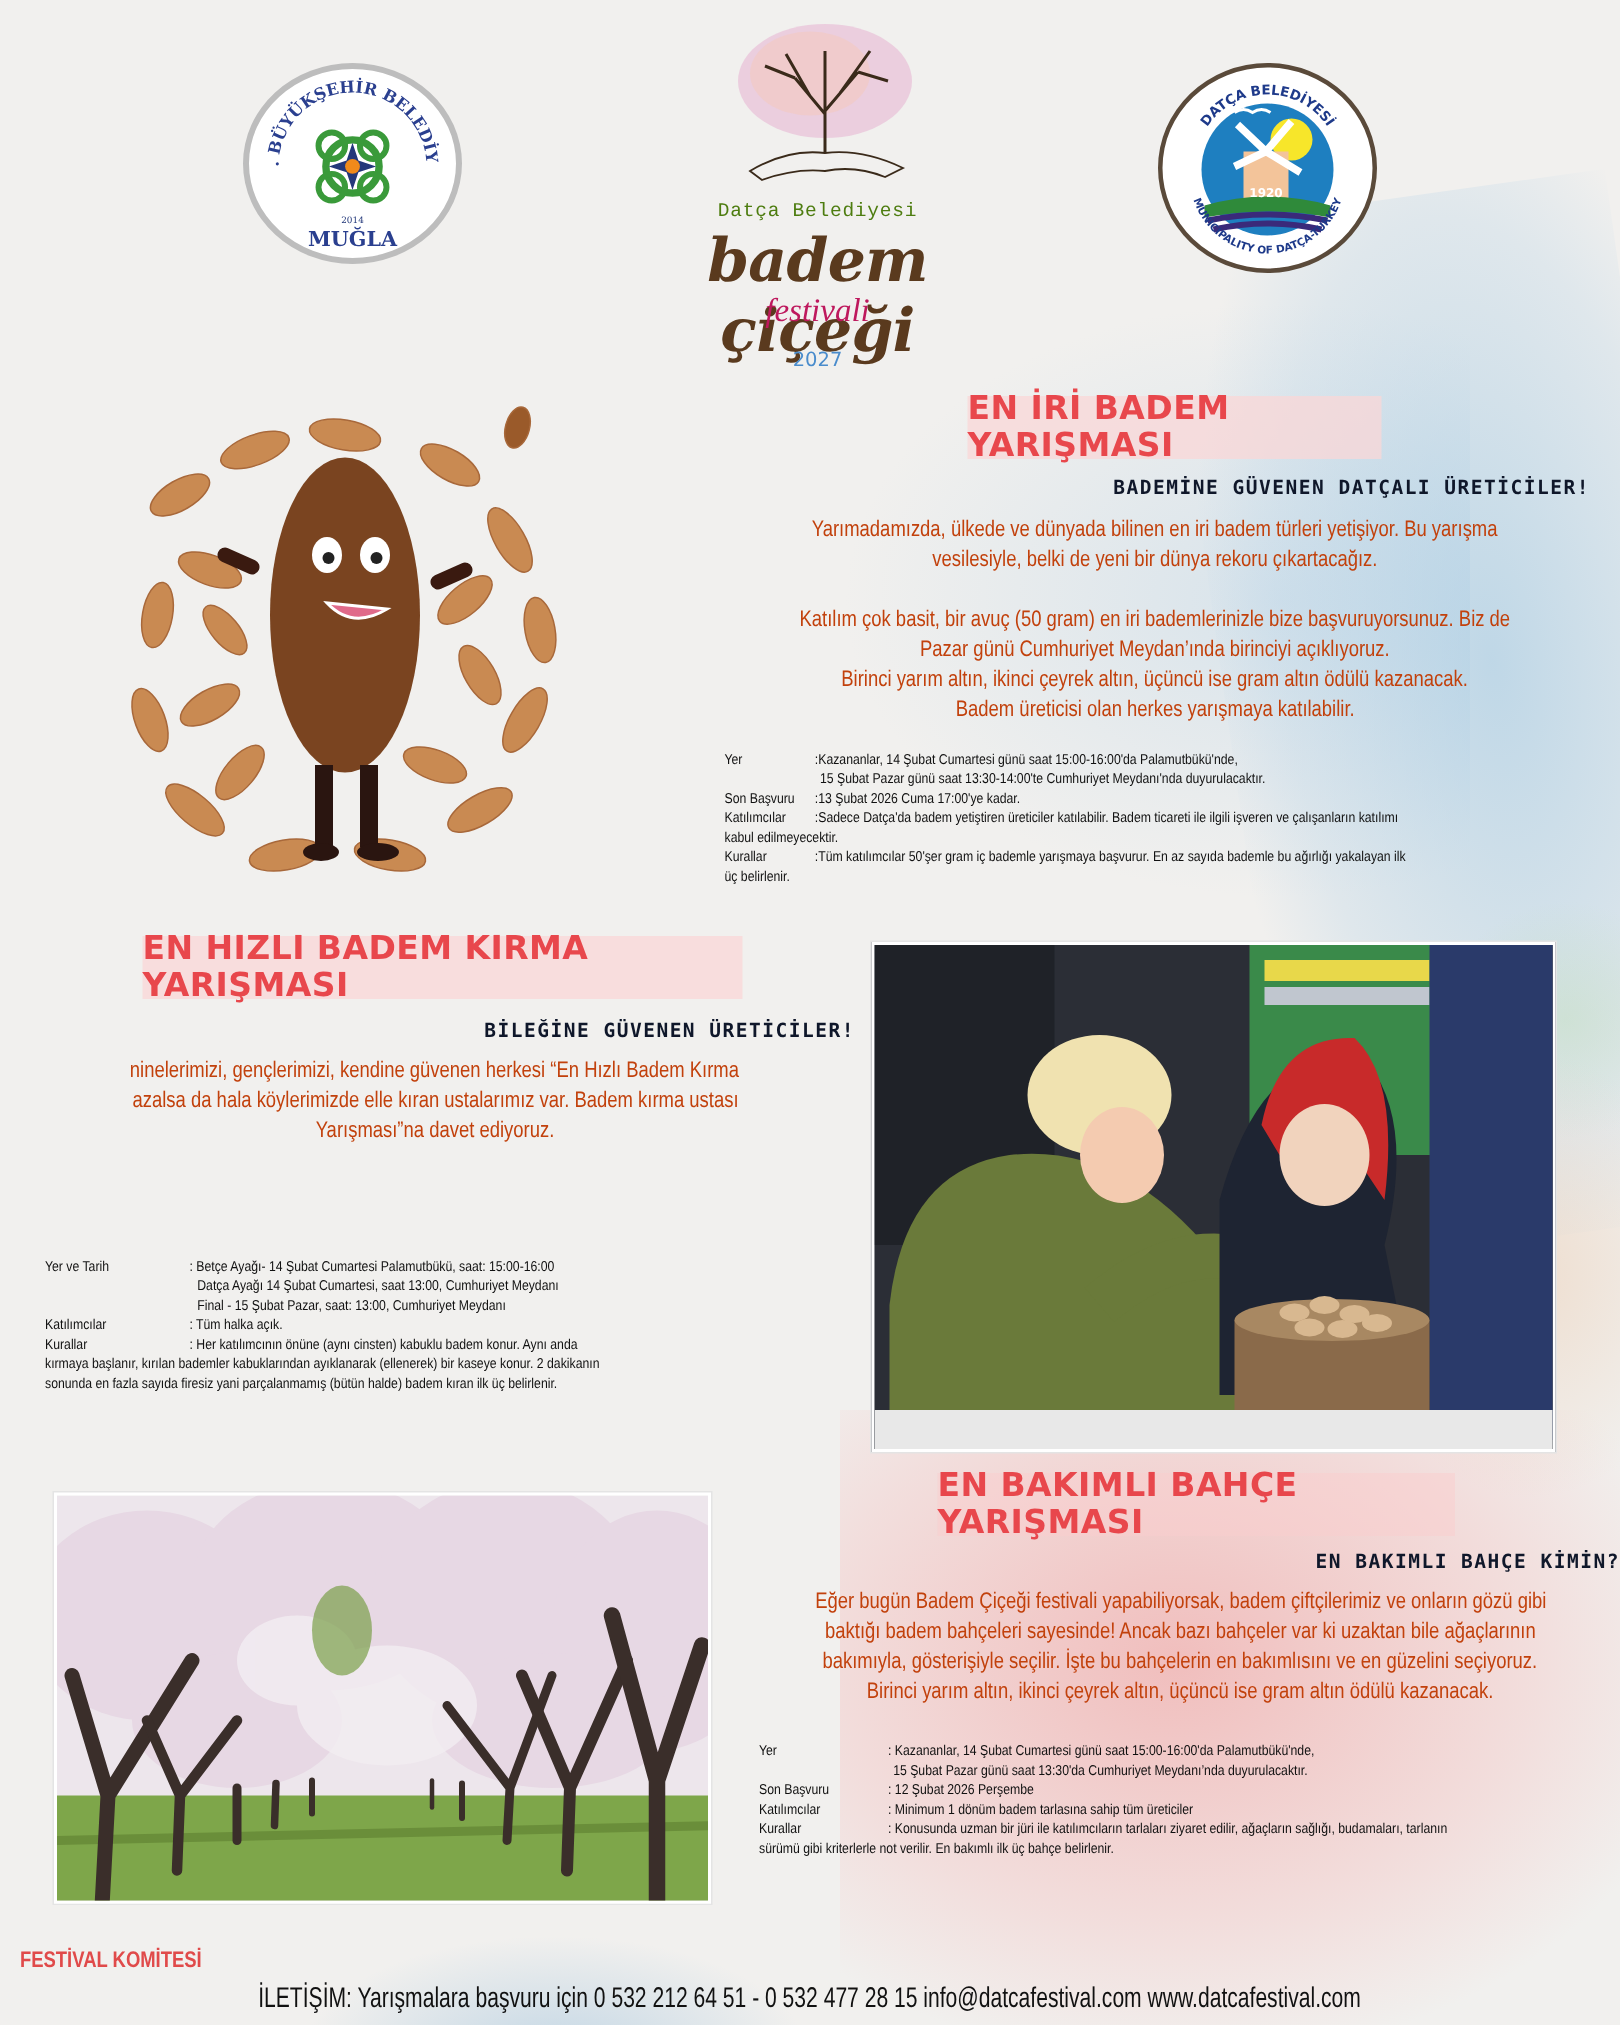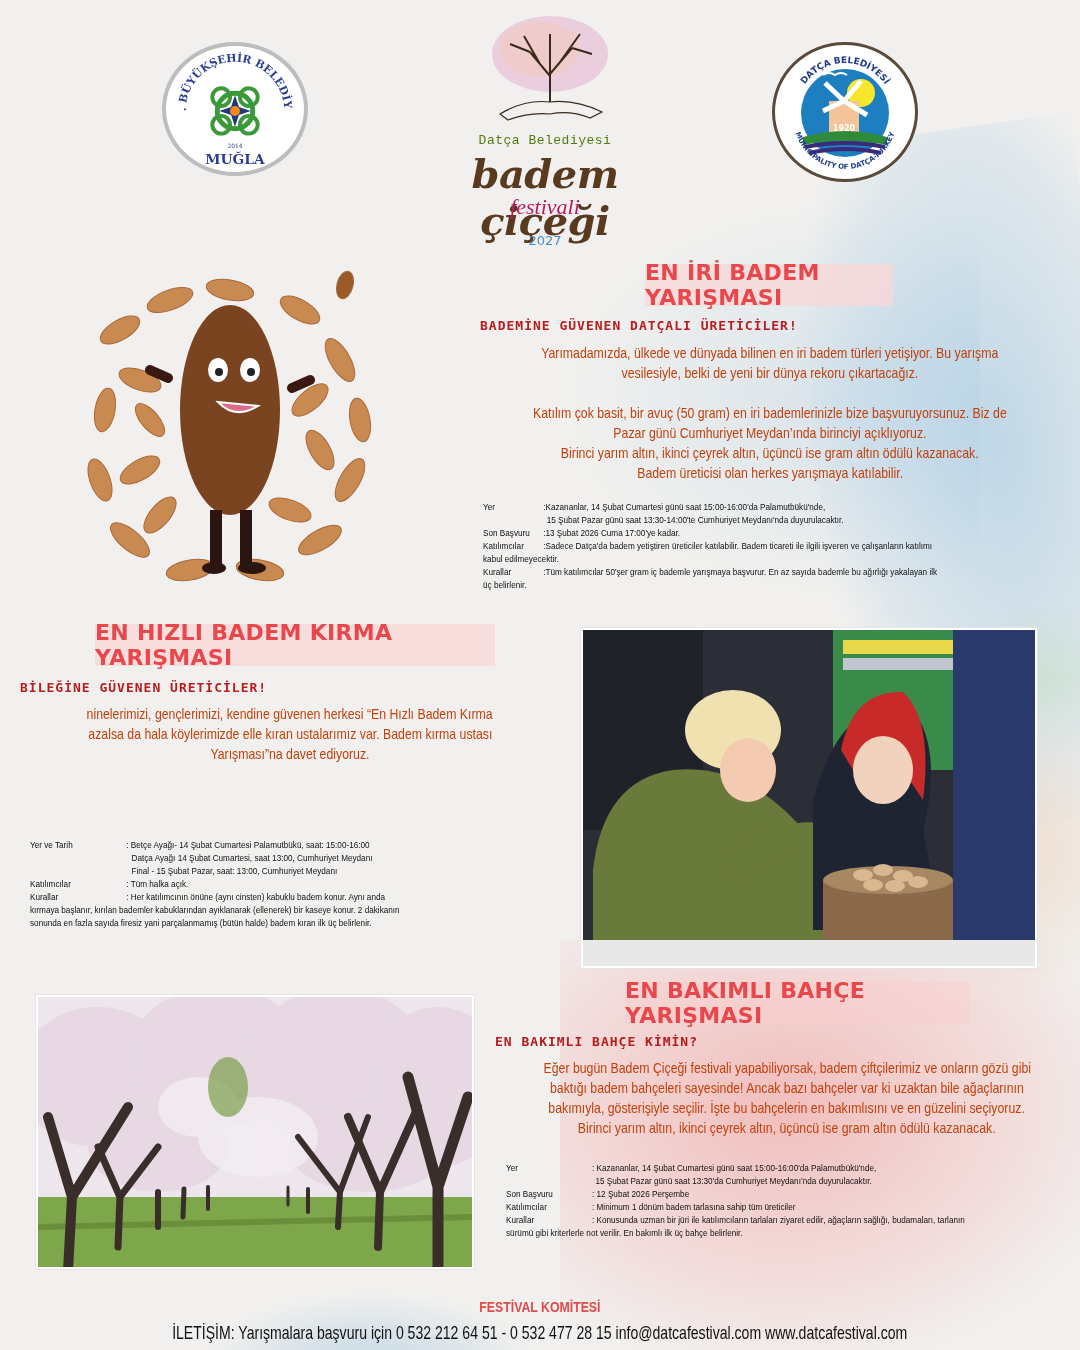--- a/index.html
+++ b/index.html
@@ -61,43 +61,43 @@
   .title-banner {
     position: absolute; height: 42px;
     background: rgba(250,215,215,0.75);
     color: #e8474c;
     font-family: "DejaVu Sans", sans-serif;
     font-size: 22px; font-weight: bold;
     display: flex; align-items: center; justify-content: center;
     letter-spacing: 0.3px;
   }
   .subhead {
-    position: absolute; text-align: left;
+    position: absolute; text-align: right;
     font-family: "DejaVu Sans Mono", monospace; font-weight: bold;
-    font-size: 13px; letter-spacing: 1px; color: #b91c1c;
+    font-size: 13px; letter-spacing: 1px; color: #0f172a;
   }
   .body-text {
     position: absolute; text-align: center;
     font-family: "Liberation Sans Narrow", "Liberation Sans", sans-serif;
     font-size: 15px; line-height: 20px; color: #c2410c;
     transform-origin: top center;
   }
   .narrow { display: inline-block; transform: scaleX(0.82); transform-origin: center; white-space: nowrap; }
   .details {
     position: absolute; font-family: "Liberation Sans", sans-serif;
     font-size: 9.5px; line-height: 13px; color: #111;
   }
   .details .row { display: flex; }
   .details .lbl { flex: 0 0 auto; }
   .details .val { flex: 1; }
   .details .cont { display: block; }
 
   .photo { position: absolute; overflow: hidden; border: 2px solid #fff; box-shadow: 0 0 0 1px #e4e4e4; }
 
-  .footer-title { position: absolute; left: 0; width: 1080px; top: 1298px; text-align: center; color: #e04a4a; font-family: "Liberation Sans", sans-serif; font-weight: bold; font-size: 15px; }
+  .footer-title { position: absolute; left: 0; width: 1080px; top: 1298px; text-align: left; color: #e04a4a; font-family: "Liberation Sans", sans-serif; font-weight: bold; font-size: 15px; }
   .footer-line { position: absolute; left: 0; width: 1080px; top: 1322px; text-align: center; color: #111; font-family: "Liberation Sans", sans-serif; font-size: 19px; }
 </style>
 </head>
 <body>
 
 <div class="bg-layer">
   <div class="wash-blue-mid"></div>
   <div class="wash-blue-right"></div>
   <div class="wash-green-right"></div>
   <div class="wash-pink-right"></div>
@@ -190,21 +190,21 @@
     <circle cx="139" cy="102" r="4" fill="#222"></circle>
     <circle cx="171" cy="102" r="4" fill="#222"></circle>
     <path d="M138 132 Q155 150 178 136 Z" fill="#e06a8a" stroke="#fff" stroke-width="2"></path>
     <rect x="130" y="240" width="12" height="55" fill="#2a1510"></rect>
     <rect x="160" y="240" width="12" height="55" fill="#2a1510"></rect>
     <ellipse cx="134" cy="298" rx="12" ry="6" fill="#2a1510"></ellipse>
     <ellipse cx="172" cy="298" rx="14" ry="6" fill="#2a1510"></ellipse>
   </svg>
 </div>
 
-<div class="title-banner" style="left:645px; top:264px; width:248px;">EN İRİ BADEM YARIŞMASI</div>
+<div class="title-banner" style="left:645px; top:264px; width:276px;">EN İRİ BADEM YARIŞMASI</div>
 <div class="subhead" style="left:480px; top:318px; width:580px;">BADEMİNE GÜVENEN DATÇALI ÜRETİCİLER!</div>
 <div class="body-text" style="left:470px; top:343px; width:600px;">
   <div><span class="narrow">Yarımadamızda, ülkede ve dünyada bilinen en iri badem türleri yetişiyor. Bu yarışma</span></div>
   <div><span class="narrow">vesilesiyle, belki de yeni bir dünya rekoru çıkartacağız.</span></div>
   <div style="height:20px;"></div>
   <div><span class="narrow">Katılım çok basit, bir avuç (50 gram) en iri bademlerinizle bize başvuruyorsunuz. Biz de</span></div>
   <div><span class="narrow">Pazar günü Cumhuriyet Meydan’ında birinciyi açıklıyoruz.</span></div>
   <div><span class="narrow">Birinci yarım altın, ikinci çeyrek altın, üçüncü ise gram altın ödülü kazanacak.</span></div>
   <div><span class="narrow">Badem üreticisi olan herkes yarışmaya katılabilir.</span></div>
 </div>

